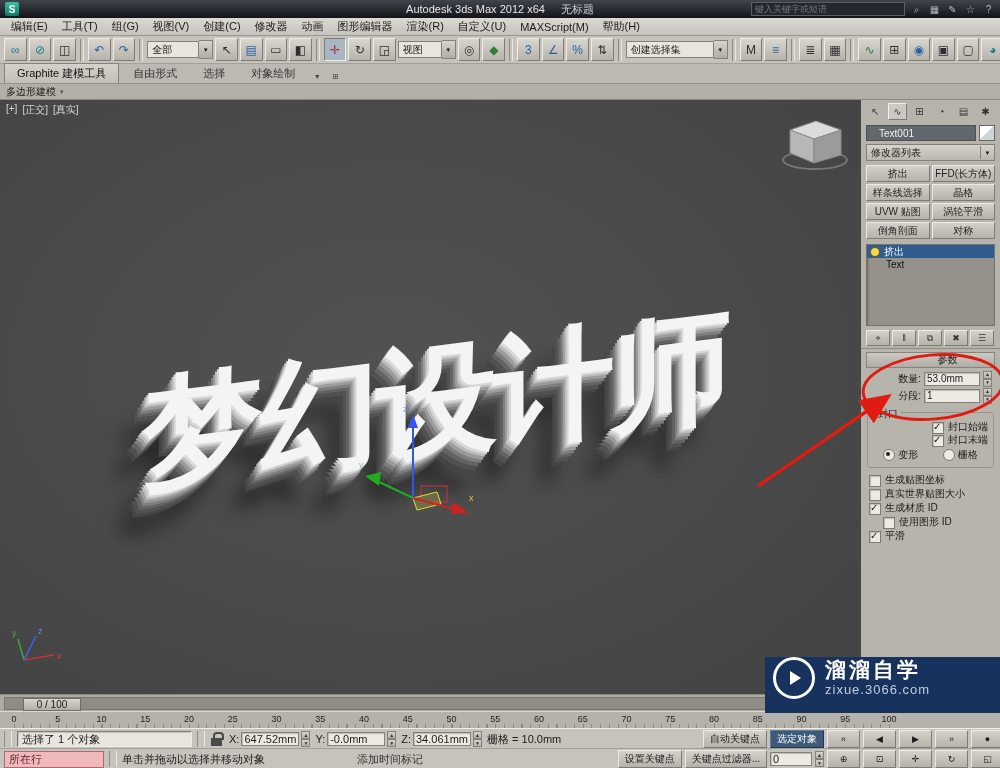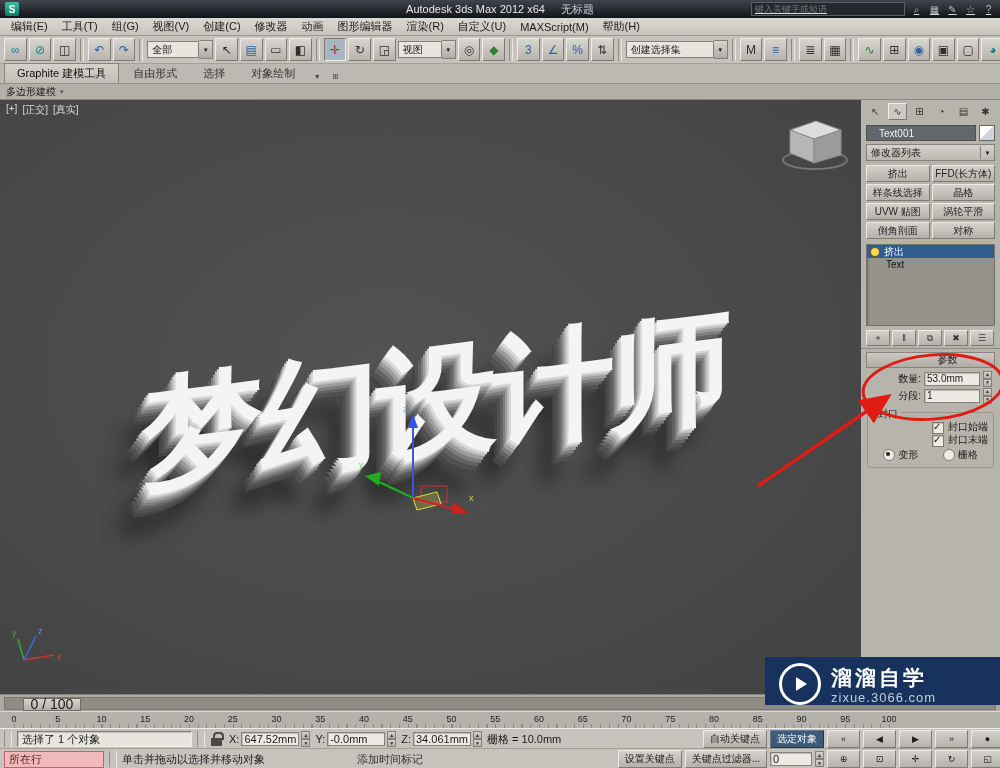--- a/index.html
+++ b/index.html
@@ -8,21 +8,21 @@
   .abs{position:absolute;}
   .inset{background:#e8e5de;border:1px solid;border-color:#7e7b74 #efede7 #efede7 #7e7b74;box-shadow:inset 1px 1px 1px rgba(0,0,0,.15);}
 
   
   #titlebar{left:0;top:0;width:1000px;height:18px;background:linear-gradient(#40444c,#121419);
     display:flex;align-items:center;color:#d8d8d8;z-index:5;}
   #app-logo{width:14px;height:14px;margin:0 5px;background:linear-gradient(#39bfa6,#0c7a66);
     border-radius:2px;color:#fff;font-weight:bold;font-size:10px;display:flex;align-items:center;justify-content:center;}
   #title-center{position:absolute;left:0;right:0;text-align:center;top:2px;font-size:11px;color:#e8e8e8;}
   #title-center .doc{margin-left:16px;color:#c9cdd4;}
-  #tb-right{position:absolute;right:5px;top:2px;display:flex;align-items:flex-end;gap:5px;text-decoration:underline;}
+  #tb-right{position:absolute;right:5px;top:2px;display:flex;align-items:flex-end;gap:5px;}
   #search-box{width:146px;height:12px;background:#24282e;border:1px solid #5a5e66;
     color:#9aa0a8;font-size:9px;padding:0 3px;font-family:inherit;}
   .tb-ico{width:13px;height:13px;color:#b4bac2;font-size:10px;display:flex;align-items:center;justify-content:center;}
 
   
   #menubar{left:0;top:18px;width:1000px;height:17px;background:linear-gradient(#dcd9d2,#c6c3bc);
     border-bottom:1px solid #9a978f;display:flex;align-items:center;padding-left:4px;}
   .menu-item{padding:1px 7px;white-space:nowrap;}
 
   
@@ -92,21 +92,21 @@
   .chk{width:10px;height:10px;background:#eceae3;border:1px solid #7d7a73;box-shadow:inset 1px 1px 1px rgba(0,0,0,.2);position:relative;flex:0 0 auto;}
   .chk.checked::after{content:"✓";position:absolute;left:0;top:-2px;font-size:10px;color:#111;}
   .radio{width:10px;height:10px;border-radius:50%;background:#eceae3;border:1px solid #7d7a73;position:relative;flex:0 0 auto;}
   .radio.selected::after{content:"";position:absolute;left:2px;top:2px;width:4px;height:4px;border-radius:50%;background:#222;}
   #cp-checklist{padding:6px 8px 0;display:flex;flex-direction:column;gap:1px;}
 
   
   #timeslider{left:0;top:694px;width:1000px;height:16px;background:#abaaa3;border-top:1px solid #8a8780;display:flex;align-items:center;}
   #ts-track{margin:0 4px;flex:1;height:11px;background:#8f8c86;border:1px solid #7a776f;position:relative;}
   #ts-handle{position:absolute;left:18px;top:0;width:56px;height:11px;display:flex;align-items:center;justify-content:center;
-    font-size:14px;background:linear-gradient(#d8d5ce,#b2afa8);border:1px solid #6f6c65;}
+    font-size:10px;background:linear-gradient(#d8d5ce,#b2afa8);border:1px solid #6f6c65;}
   #ruler{left:0;top:711px;width:1000px;height:17px;background:#b5b2ab;border-top:1px solid #dad7d0;position:relative;
     font-size:9px;color:#222;
     background-image:repeating-linear-gradient(90deg,#8d8a83 0 1px,transparent 1px 8.75px);
     background-size:877px 5px;background-position:14px bottom;background-repeat:no-repeat;}
   .tick{position:absolute;top:2px;transform:translateX(-50%);}
 
   
   #status1{left:0;top:728px;width:1000px;height:20px;background:#c6c3bc;border-top:1px solid #efede7;
     display:flex;align-items:center;gap:5px;padding:0 4px;}
   #status2{left:0;top:748px;width:1000px;height:20px;background:#c6c3bc;border-top:1px solid #a3a098;
@@ -119,22 +119,22 @@
   .sbtn.dark{background:#3d5a78;color:#fff;border-color:#5e7florida}
   .sbtn.dark{background:#3d5a78;color:#fff;border-color:#5e7d9c #22364c #22364c #5e7d9c;}
   .pbk{width:19px;height:16px;font-size:9px;}
   #listener{width:90px;height:15px;background:#f0b9bb;border:1px solid #b06a6e;display:flex;align-items:center;padding:0 4px;color:#5c1d1f;}
   .lock{width:14px;height:16px;position:relative;flex:0 0 auto;}
   .lock .shackle{position:absolute;left:3px;top:1px;width:7px;height:6px;border:2px solid #4a4a4a;border-bottom:none;border-radius:4px 4px 0 0;}
   .lock .lbody{position:absolute;left:1px;top:7px;width:11px;height:8px;background:#4a4a4a;}
   .grip{width:6px;height:16px;border-left:1px solid #908d86;border-right:1px solid #eceae4;}
 
   
-  #watermark{left:765px;top:657px;width:235px;height:48px;background:#17335d;z-index:55;
-    display:flex;align-items:flex-end;gap:10px;padding-left:14px;box-sizing:border-box;}
+  #watermark{left:765px;top:657px;width:235px;height:56px;background:#17335d;z-index:55;
+    display:flex;align-items:flex-start;gap:10px;padding-left:8px;box-sizing:border-box;}
   #wm-logo{width:36px;height:36px;border:3px solid #fff;border-radius:50%;display:flex;align-items:center;justify-content:center;flex:0 0 auto;}
   #wm-logo .tri{width:0;height:0;border-left:11px solid #fff;border-top:7px solid transparent;border-bottom:7px solid transparent;margin-left:3px;}
   #wm-text .brand{font-size:21px;font-weight:bold;color:#fff;letter-spacing:3px;line-height:1.2;}
   #wm-text .site{font-size:13px;color:#c2cede;letter-spacing:1px;}
 
   
   #annotation{left:0;top:0;width:1000px;height:768px;z-index:60;pointer-events:none;}
 </style>
 </head>
 <body>
@@ -352,20 +352,42 @@
         <span>变形</span>
       </span>
       <span style="display:flex;align-items:center;gap:3px;">
         <span class="radio"></span>
         <span>栅格</span>
       </span>
     </div>
   </div>
 
 
+  <div id="cp-checklist">
+    <div class="chk-row">
+      <span class="chk"></span>
+      <span>生成贴图坐标</span>
+    </div>
+    <div class="chk-row">
+      <span class="chk"></span>
+      <span>真实世界贴图大小</span>
+    </div>
+    <div class="chk-row">
+      <span class="chk checked"></span>
+      <span>生成材质 ID</span>
+    </div>
+    <div class="chk-row" style="margin-left:14px;">
+      <span class="chk"></span>
+      <span>使用图形 ID</span>
+    </div>
+    <div class="chk-row">
+      <span class="chk checked"></span>
+      <span>平滑</span>
+    </div>
+  </div>
 </div>
 
 <div id="timeslider" class="abs">
   <div id="ts-track">
     <div id="ts-handle">0 / 100</div>
   </div>
 </div>
 <div id="ruler" class="abs"><span></span><span class="tick" style="left: 14px;">0</span><span class="tick" style="left: 57.75px;">5</span><span class="tick" style="left: 101.5px;">10</span><span class="tick" style="left: 145.25px;">15</span><span class="tick" style="left: 189px;">20</span><span class="tick" style="left: 232.75px;">25</span><span class="tick" style="left: 276.5px;">30</span><span class="tick" style="left: 320.25px;">35</span><span class="tick" style="left: 364px;">40</span><span class="tick" style="left: 407.75px;">45</span><span class="tick" style="left: 451.5px;">50</span><span class="tick" style="left: 495.25px;">55</span><span class="tick" style="left: 539px;">60</span><span class="tick" style="left: 582.75px;">65</span><span class="tick" style="left: 626.5px;">70</span><span class="tick" style="left: 670.25px;">75</span><span class="tick" style="left: 714px;">80</span><span class="tick" style="left: 757.75px;">85</span><span class="tick" style="left: 801.5px;">90</span><span class="tick" style="left: 845.25px;">95</span><span class="tick" style="left: 889px;">100</span></div>
 
 <div id="status1" class="abs">

